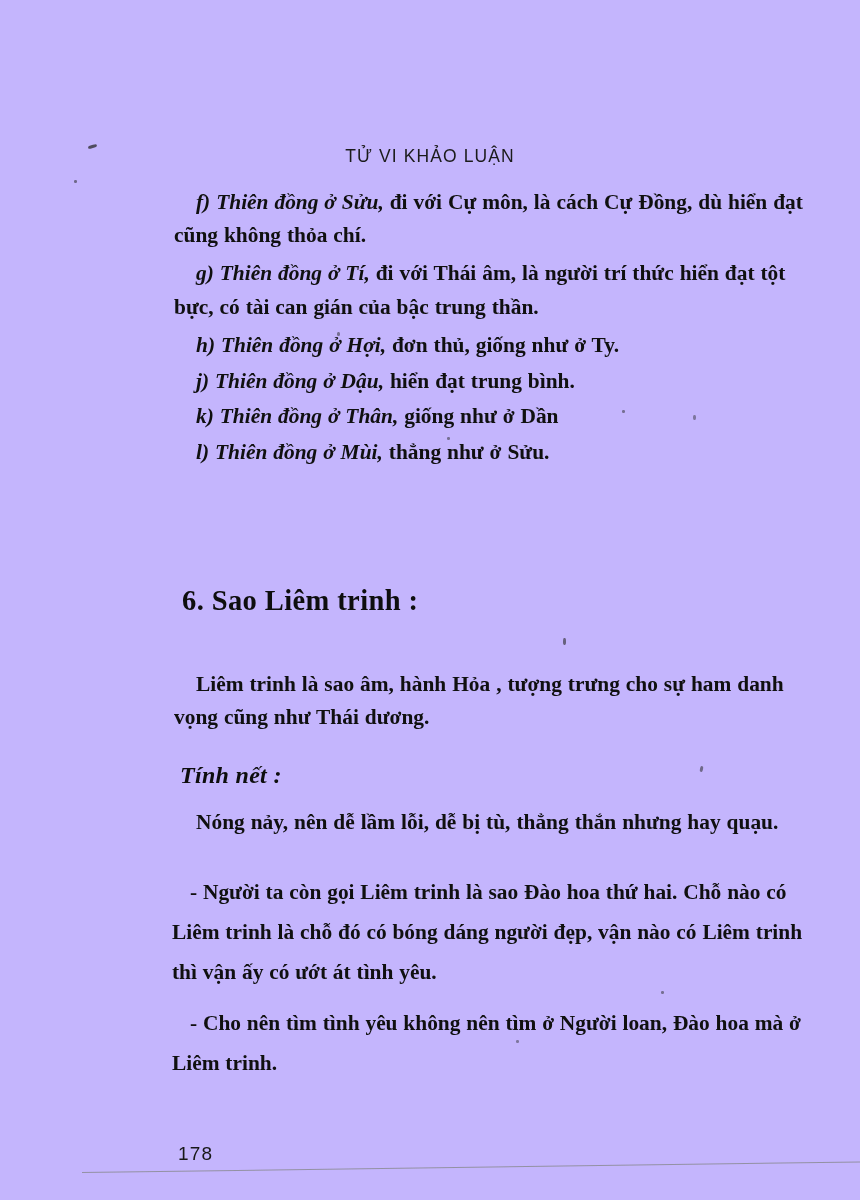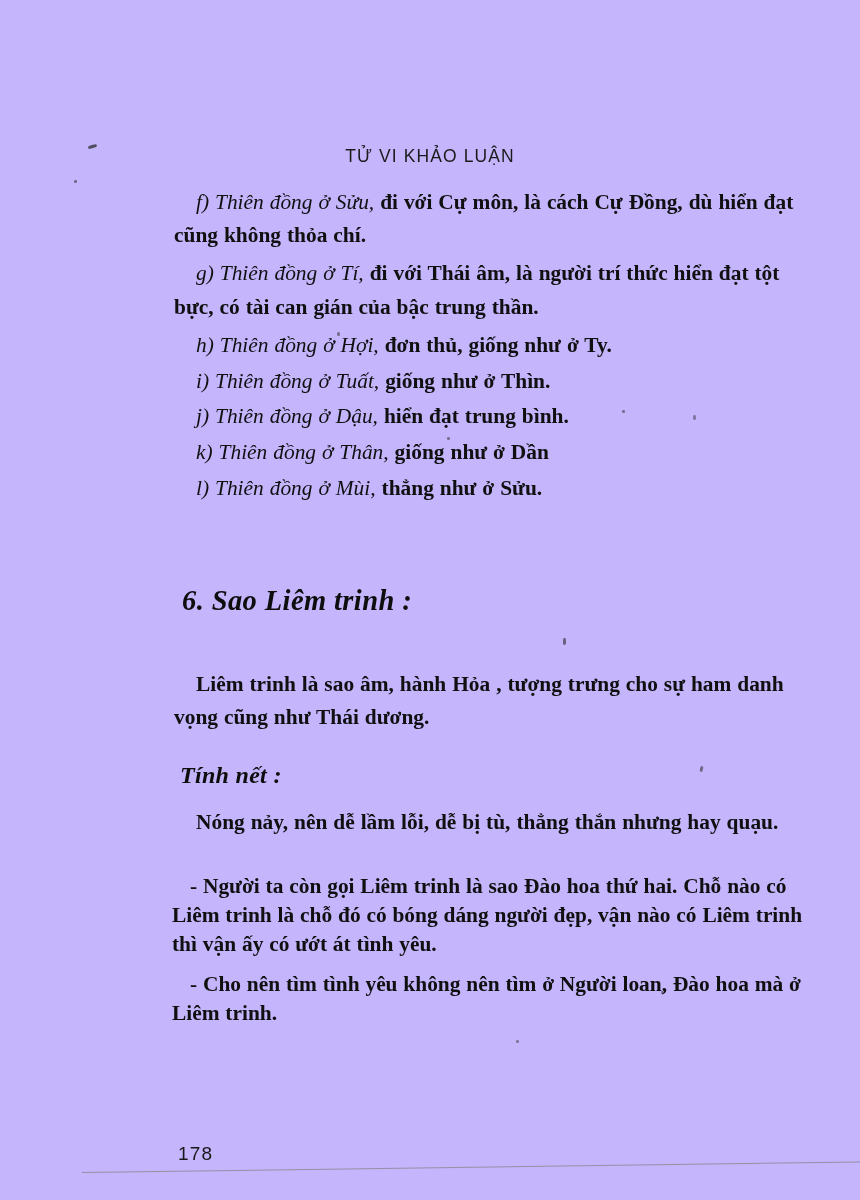--- a/index.html
+++ b/index.html
@@ -48,39 +48,38 @@
     line-height: 33.2px;
     font-weight: 700;
     text-indent: 22px;
     margin: 0 0 6.5px 0;
     word-spacing: 0.6px;
     color: #101010;
   }
 
   .para .lead {
     font-style: italic;
-    font-weight: 400;
+    font-weight: 700;
   }
 
   
   .item {
     margin-bottom: 5px;
   }
 
   .item-tight {
     margin-bottom: 2.5px;
   }
 
   
   .section-heading {
     position: absolute;
     top: 585px;
     left: 182px;
     font-size: 28.5px;
-    font-style: italic;
     font-weight: 700;
     letter-spacing: 0.4px;
     color: #0e0e0e;
   }
 
   .intro-block {
     position: absolute;
     top: 668px;
     left: 174px;
     width: 640px;
@@ -106,21 +105,21 @@
 
   .bullets-block {
     position: absolute;
     top: 872px;
     left: 172px;
     width: 644px;
   }
 
   .bullet {
     font-size: 21.4px;
-    line-height: 29px;
+    line-height: 40px;
     font-weight: 700;
     text-indent: 18px;
     margin: 0 0 10.5px 0;
     word-spacing: 0.5px;
     color: #101010;
   }
 
   
   .folio {
     position: absolute;
@@ -178,23 +177,20 @@
     </p>
 
     <p class="para item">
       <span class="lead">g) Thiên đồng ở Tí,</span><span> đi với Thái âm, là người trí thức hiển đạt tột bực, có tài can gián của bậc trung thần.</span>
     </p>
 
     <p class="para item-tight">
       <span class="lead">h) Thiên đồng ở Hợi,</span><span> đơn thủ, giống như ở Ty.</span>
     </p>
 
-    <p class="para item-tight">
-      <span class="lead">i) Thiên đồng ở Tuất,</span><span> giống như ở Thìn.</span>
-    </p>
 
     <p class="para item-tight">
       <span class="lead">j) Thiên đồng ở Dậu,</span><span> hiển đạt trung bình.</span>
     </p>
 
     <p class="para item-tight">
       <span class="lead">k) Thiên đồng ở Thân,</span><span> giống như ở Dần</span>
     </p>
 
     <p class="para item-tight">

